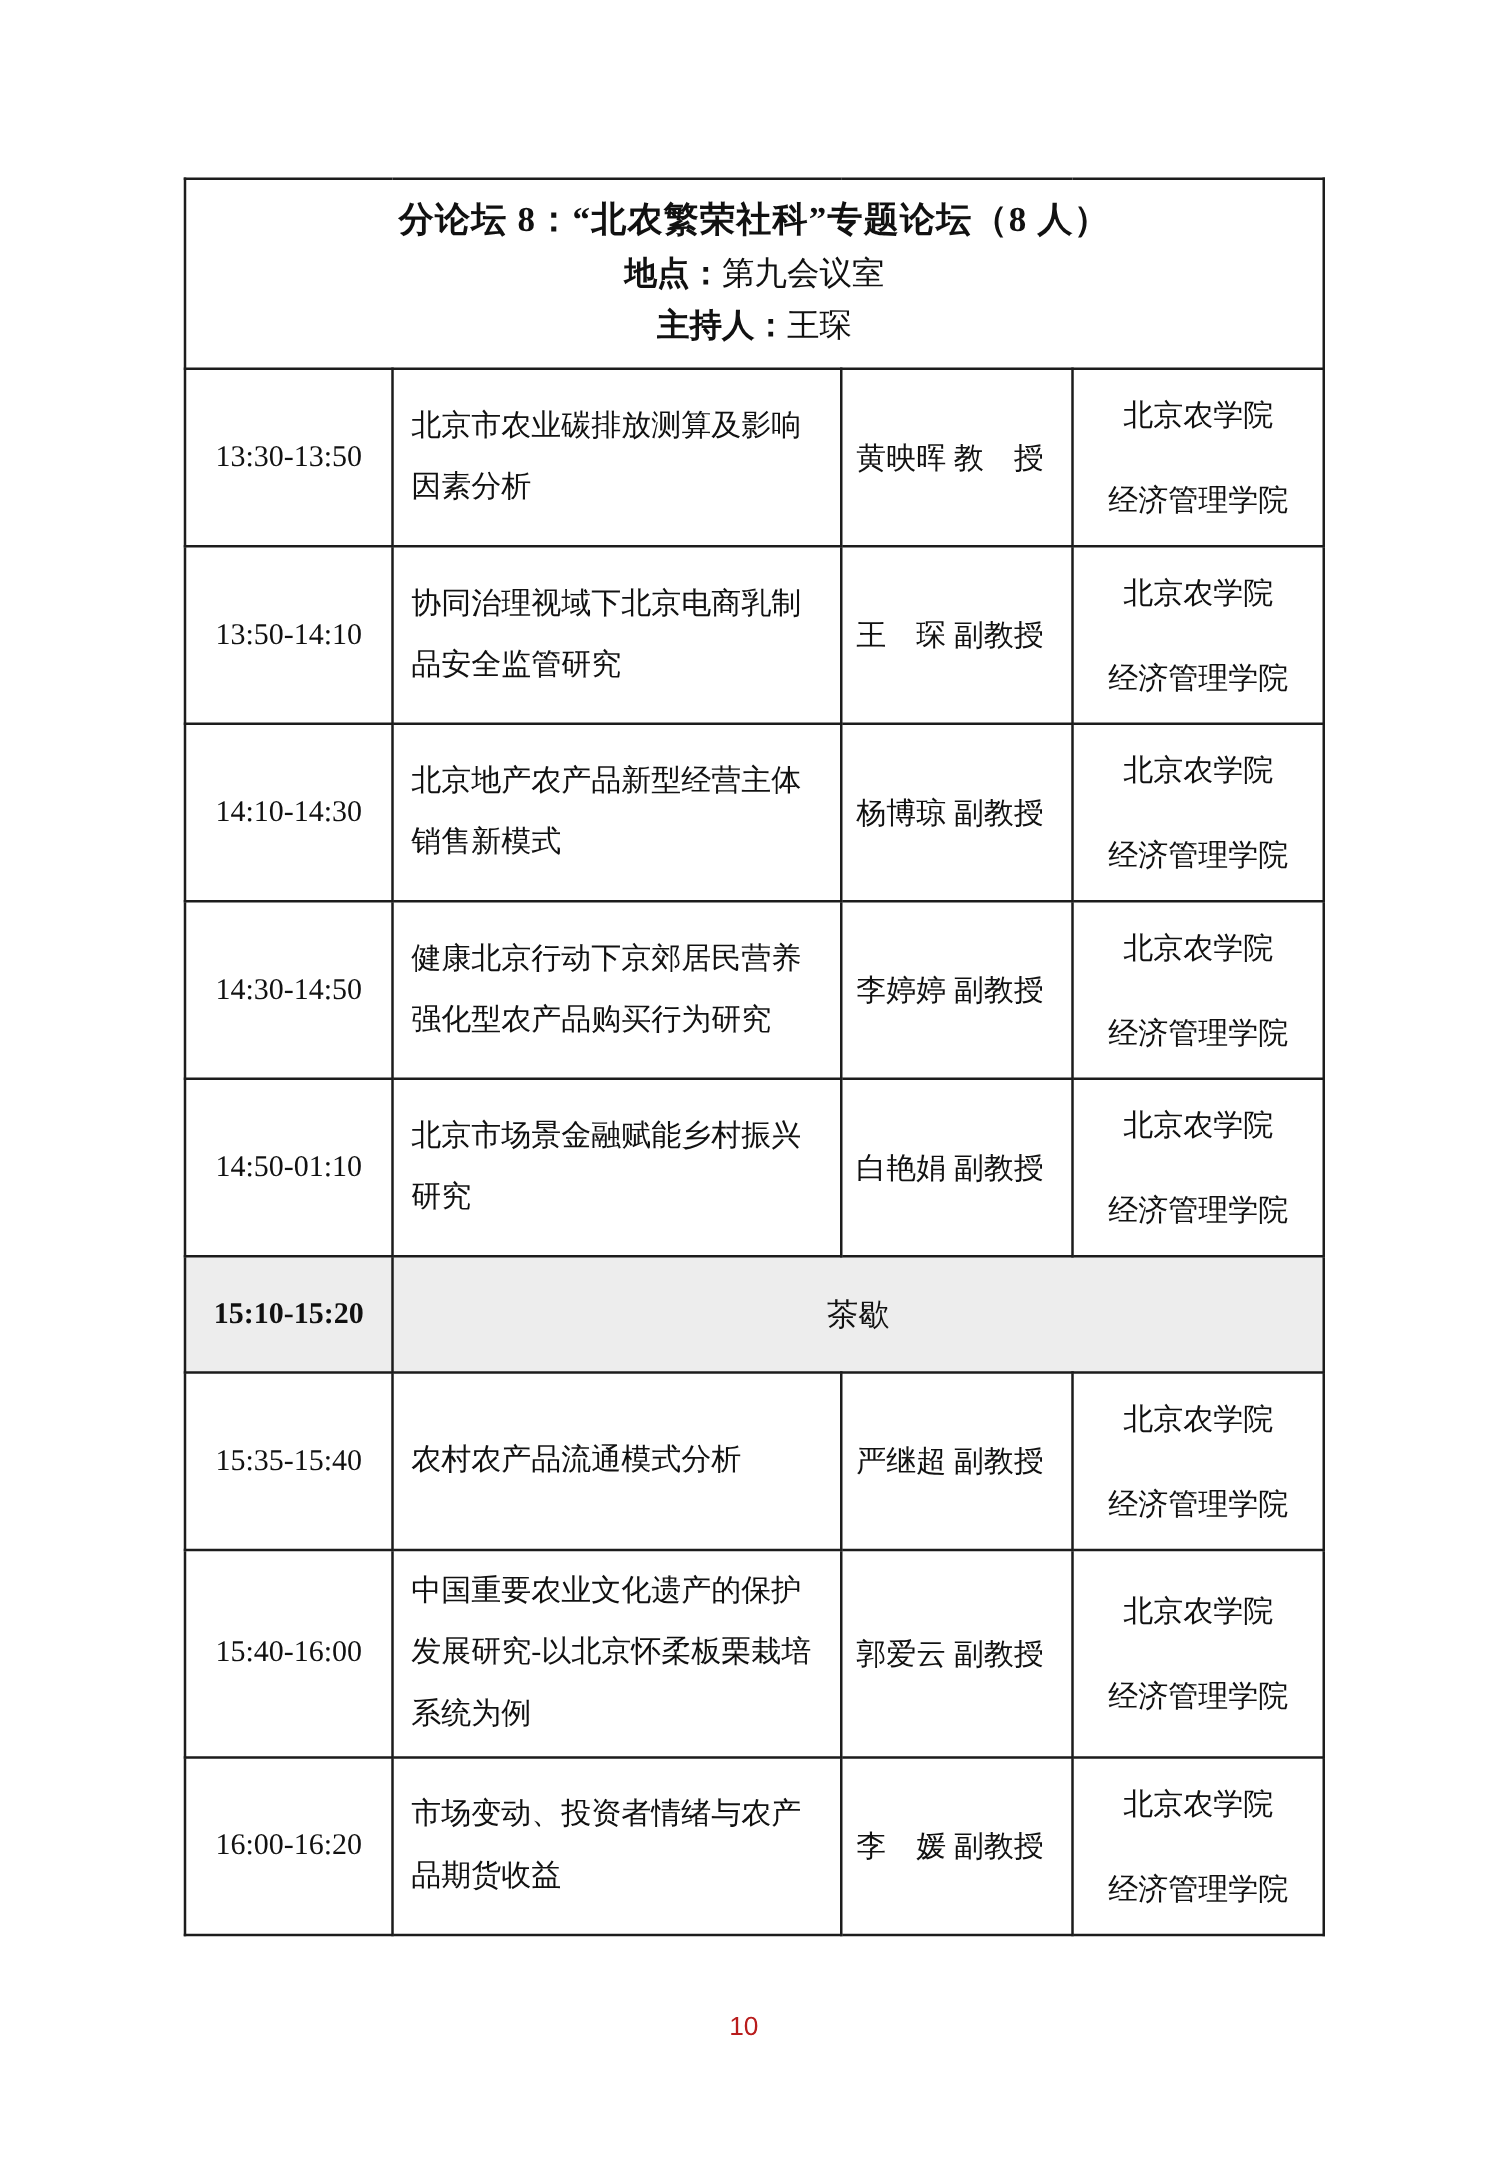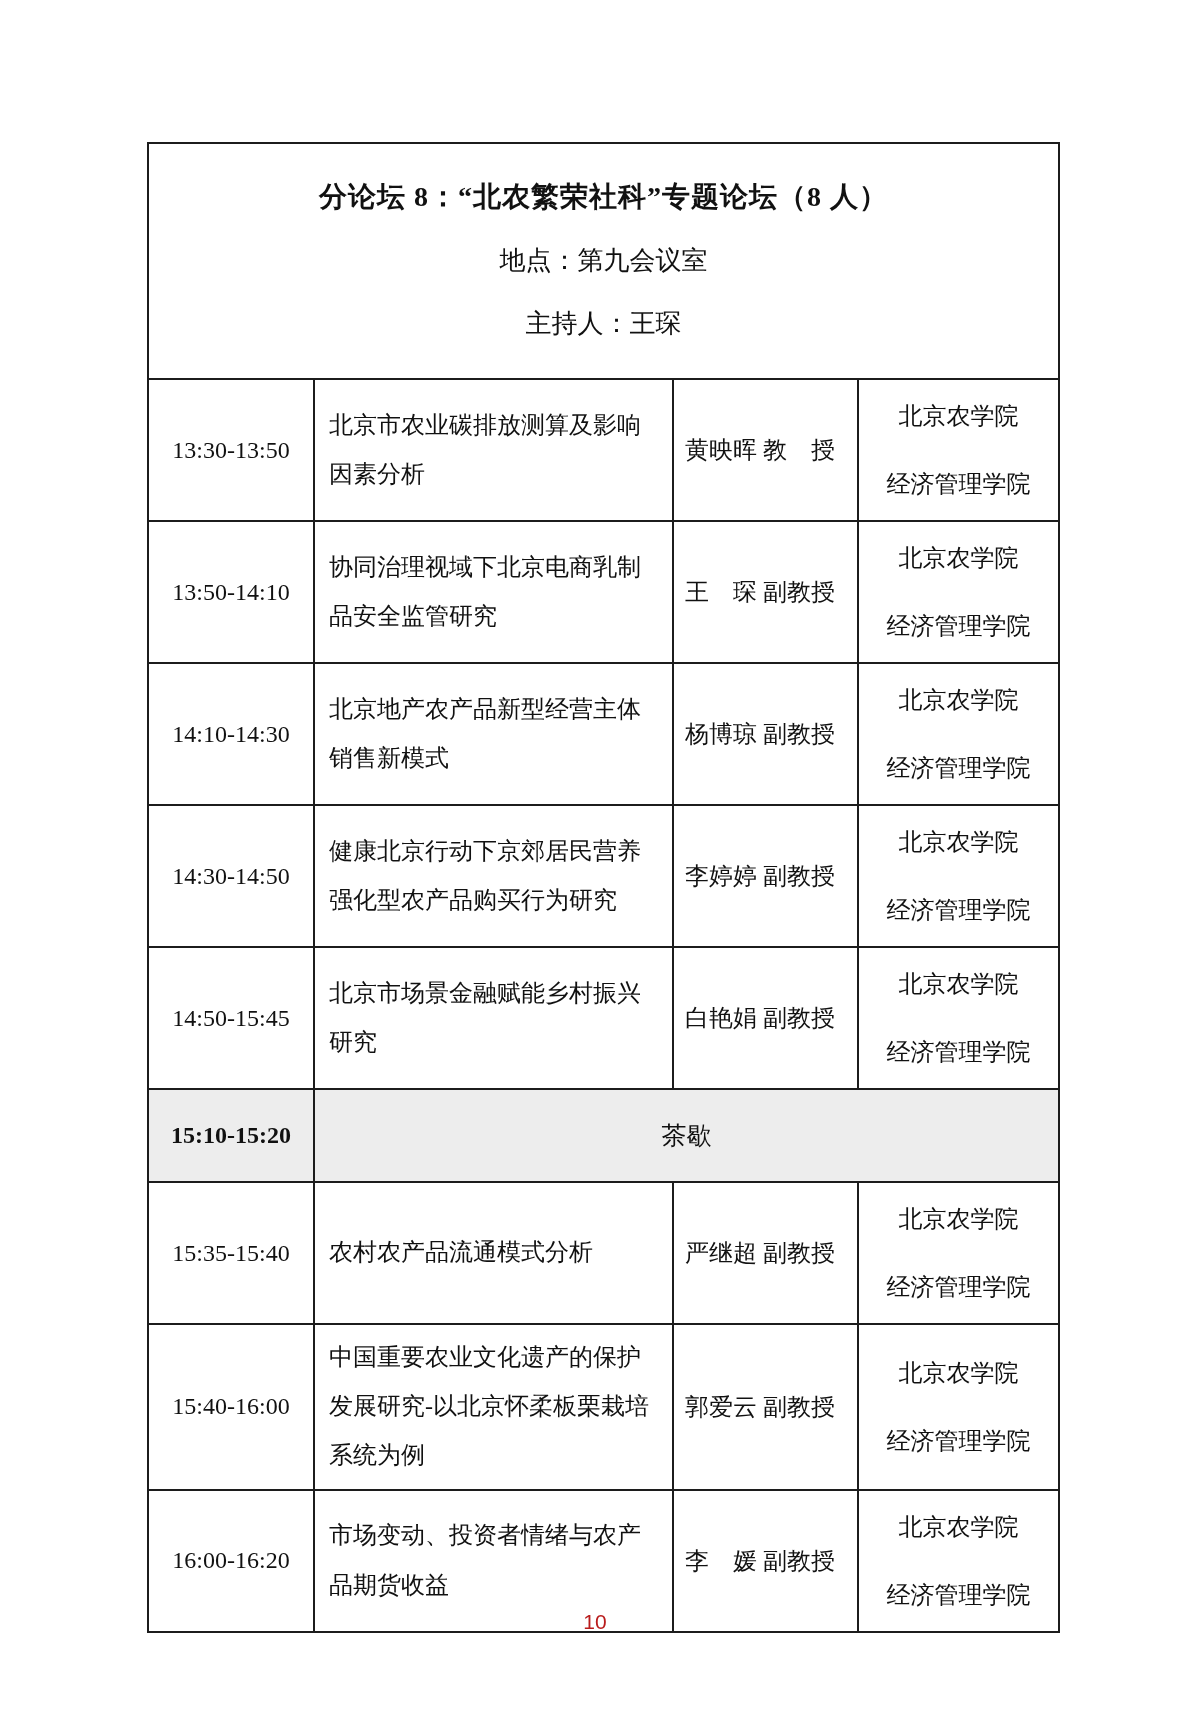--- a/index.html
+++ b/index.html
@@ -20,38 +20,38 @@
     width: 911px;
     border-collapse: collapse;
     table-layout: fixed;
   }
   table.schedule td {
     border: 2px solid #1c1c1c;
     vertical-align: middle;
   }
   
   tr.header-row td {
-    height: 236px;
+    height: 152px;
     padding: 6px 0 10px 0;
   }
   .header-inner {
     height: 100%;
     display: flex;
     flex-direction: column;
     justify-content: space-evenly;
     align-items: center;
     text-align: center;
   }
   .forum-title {
     font-size: 28px;
     font-weight: bold;
     letter-spacing: 1px;
   }
   .forum-line { font-size: 26px; }
-  .forum-line .lbl { font-weight: normal; }
+  .forum-line .lbl { font-weight: bold; }
   
   tbody tr.data-row { height: 142px; }
   td.time-cell {
     text-align: center;
     font-size: 24px;
     padding: 2px;
   }
   td.title-cell {
     text-align: left;
     font-size: 24px;
@@ -149,21 +149,21 @@
         <tr class="data-row">
           <td class="time-cell">14:30-14:50</td>
           <td class="title-cell">健康北京行动下京郊居民营养强化型农产品购买行为研究</td>
           <td class="presenter-cell">李婷婷 副教授</td>
           <td class="affiliation-cell">
             <div>北京农学院</div>
             <div>经济管理学院</div>
           </td>
         </tr>
         <tr class="data-row">
-          <td class="time-cell">14:50-15:45</td>
+          <td class="time-cell">14:50-01:10</td>
           <td class="title-cell">北京市场景金融赋能乡村振兴研究</td>
           <td class="presenter-cell">白艳娟 副教授</td>
           <td class="affiliation-cell">
             <div>北京农学院</div>
             <div>经济管理学院</div>
           </td>
         </tr>
         <tr class="break-row">
           <td class="break-time">15:10-15:20</td>
           <td class="break-label" colspan="3">茶歇</td>

